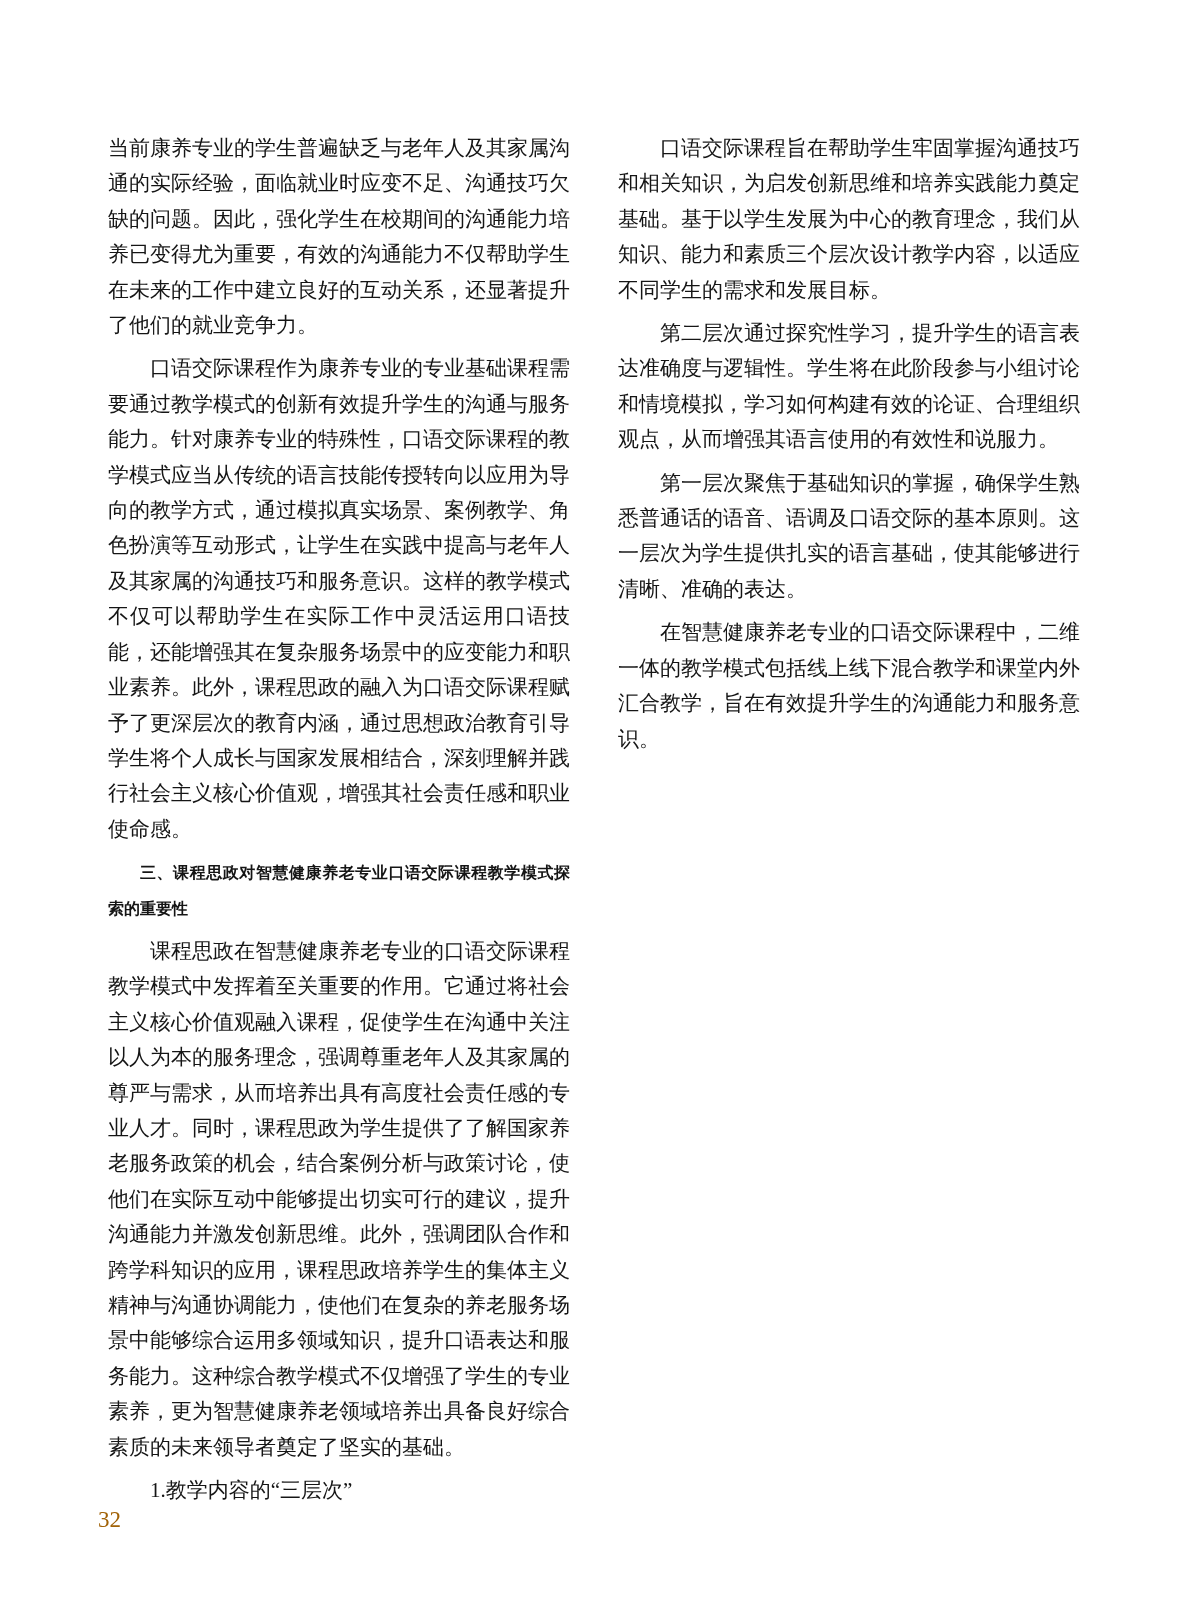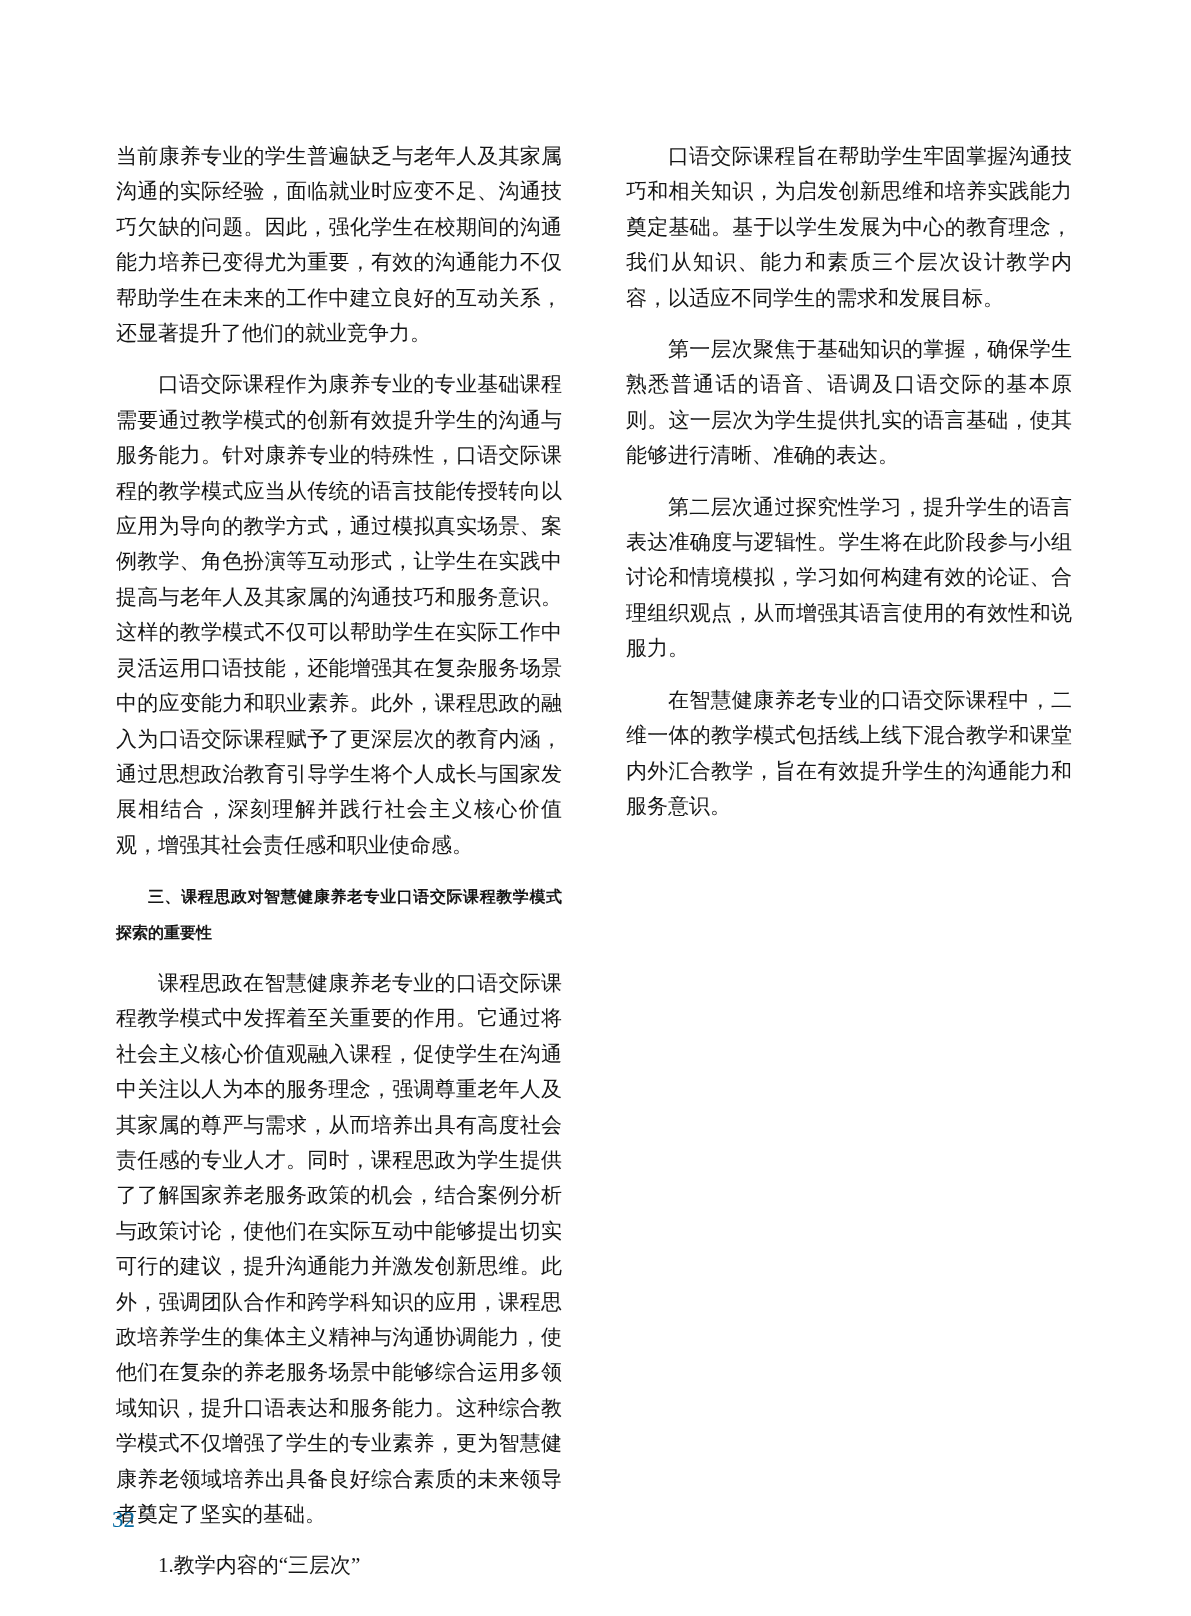--- a/index.html
+++ b/index.html
@@ -22,21 +22,21 @@
     padding: 123px 100px 0 100px;
   }
   .col {
     width: 478px;
     font-size: 21px;
     line-height: 35.4px;
     text-align: justify;
     text-align-last: left;
   }
   .col p, .col h3 {
-    margin: 16px;
+    margin: 8px;
     padding: 0;
     text-indent: 2em;
     font-weight: normal;
   }
   .col p.noindent {
     text-indent: 0;
   }
   .col h3.heading {
     font-family: "Liberation Sans", "DejaVu Sans", sans-serif;
     font-weight: 700;
@@ -45,41 +45,40 @@
   }
   .col h3.heading.tight {
     letter-spacing: -0.5px;
   }
   .page-number {
     position: absolute;
     left: 98px;
     top: 1506px;
     font-size: 23px;
     line-height: 28px;
-    color: #0369a1;
-    margin-left: 14px;
+    color: #a16207;
   }
 </style>
 </head>
 <body>
 
 <div class="page">
   <div class="columns">
 
     <div class="col">
       <p class="noindent">当前康养专业的学生普遍缺乏与老年人及其家属沟通的实际经验，面临就业时应变不足、沟通技巧欠缺的问题。因此，强化学生在校期间的沟通能力培养已变得尤为重要，有效的沟通能力不仅帮助学生在未来的工作中建立良好的互动关系，还显著提升了他们的就业竞争力。</p>
       <p>口语交际课程作为康养专业的专业基础课程需要通过教学模式的创新有效提升学生的沟通与服务能力。针对康养专业的特殊性，口语交际课程的教学模式应当从传统的语言技能传授转向以应用为导向的教学方式，通过模拟真实场景、案例教学、角色扮演等互动形式，让学生在实践中提高与老年人及其家属的沟通技巧和服务意识。这样的教学模式不仅可以帮助学生在实际工作中灵活运用口语技能，还能增强其在复杂服务场景中的应变能力和职业素养。此外，课程思政的融入为口语交际课程赋予了更深层次的教育内涵，通过思想政治教育引导学生将个人成长与国家发展相结合，深刻理解并践行社会主义核心价值观，增强其社会责任感和职业使命感。</p>
       <h3 class="heading">三、课程思政对智慧健康养老专业口语交际课程教学模式探索的重要性</h3>
       <p>课程思政在智慧健康养老专业的口语交际课程教学模式中发挥着至关重要的作用。它通过将社会主义核心价值观融入课程，促使学生在沟通中关注以人为本的服务理念，强调尊重老年人及其家属的尊严与需求，从而培养出具有高度社会责任感的专业人才。同时，课程思政为学生提供了了解国家养老服务政策的机会，结合案例分析与政策讨论，使他们在实际互动中能够提出切实可行的建议，提升沟通能力并激发创新思维。此外，强调团队合作和跨学科知识的应用，课程思政培养学生的集体主义精神与沟通协调能力，使他们在复杂的养老服务场景中能够综合运用多领域知识，提升口语表达和服务能力。这种综合教学模式不仅增强了学生的专业素养，更为智慧健康养老领域培养出具备良好综合素质的未来领导者奠定了坚实的基础。</p>
       <p>1.教学内容的“三层次”</p>
     </div>
 
     <div class="col">
       <p>口语交际课程旨在帮助学生牢固掌握沟通技巧和相关知识，为启发创新思维和培养实践能力奠定基础。基于以学生发展为中心的教育理念，我们从知识、能力和素质三个层次设计教学内容，以适应不同学生的需求和发展目标。</p>
+      <p>第二层次通过探究性学习，提升学生的语言表达准确度与逻辑性。学生将在此阶段参与小组讨论和情境模拟，学习如何构建有效的论证、合理组织观点，从而增强其语言使用的有效性和说服力。</p>
       <p>第一层次聚焦于基础知识的掌握，确保学生熟悉普通话的语音、语调及口语交际的基本原则。这一层次为学生提供扎实的语言基础，使其能够进行清晰、准确的表达。</p>
-      <p>第二层次通过探究性学习，提升学生的语言表达准确度与逻辑性。学生将在此阶段参与小组讨论和情境模拟，学习如何构建有效的论证、合理组织观点，从而增强其语言使用的有效性和说服力。</p>
       <p>在智慧健康养老专业的口语交际课程中，二维一体的教学模式包括线上线下混合教学和课堂内外汇合教学，旨在有效提升学生的沟通能力和服务意识。</p>
     </div>
 
   </div>
 
   <div class="page-number">32</div>
 </div>
 
 </body></html>

